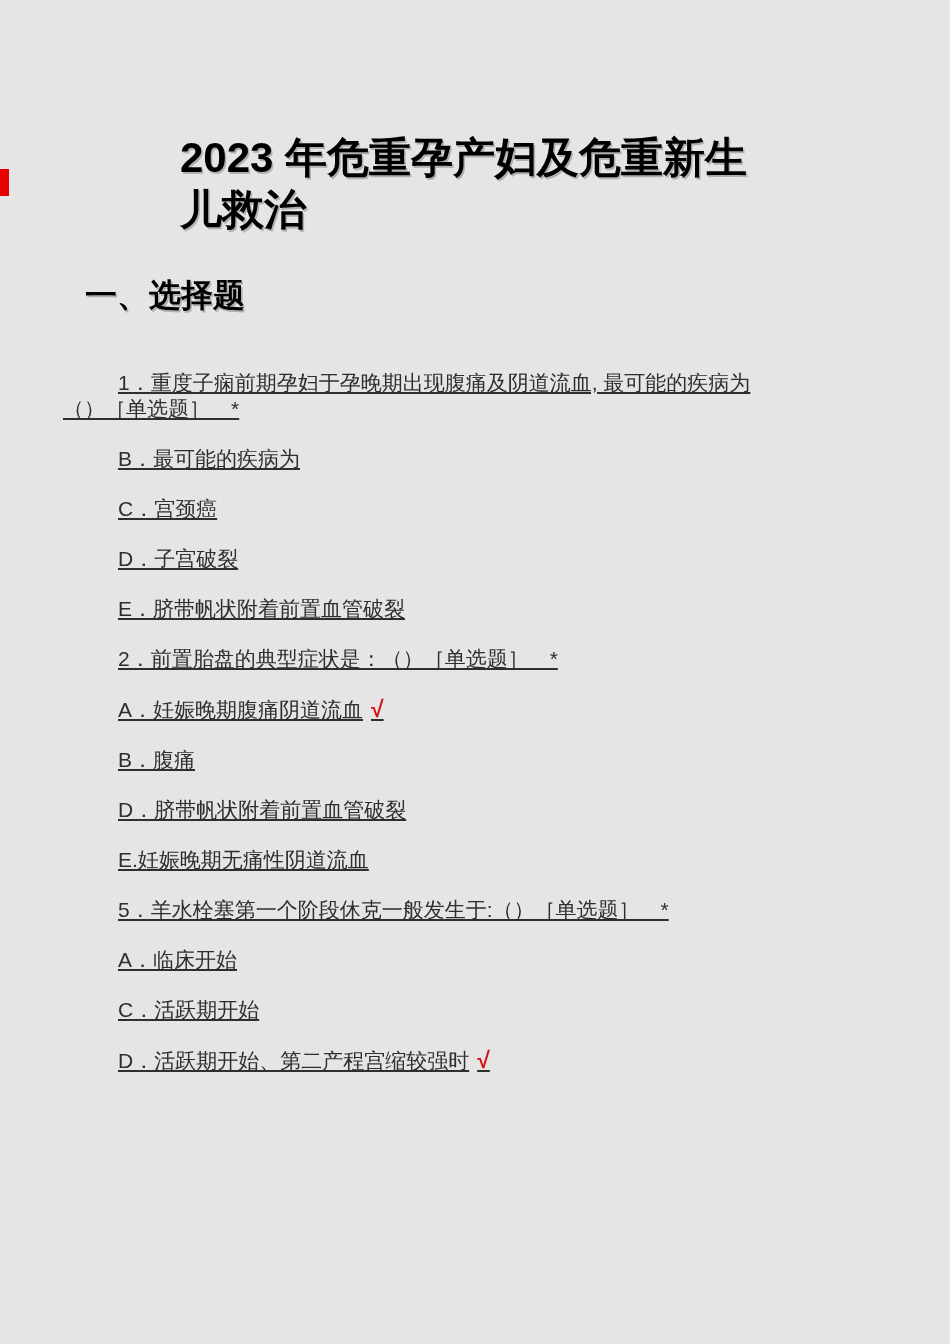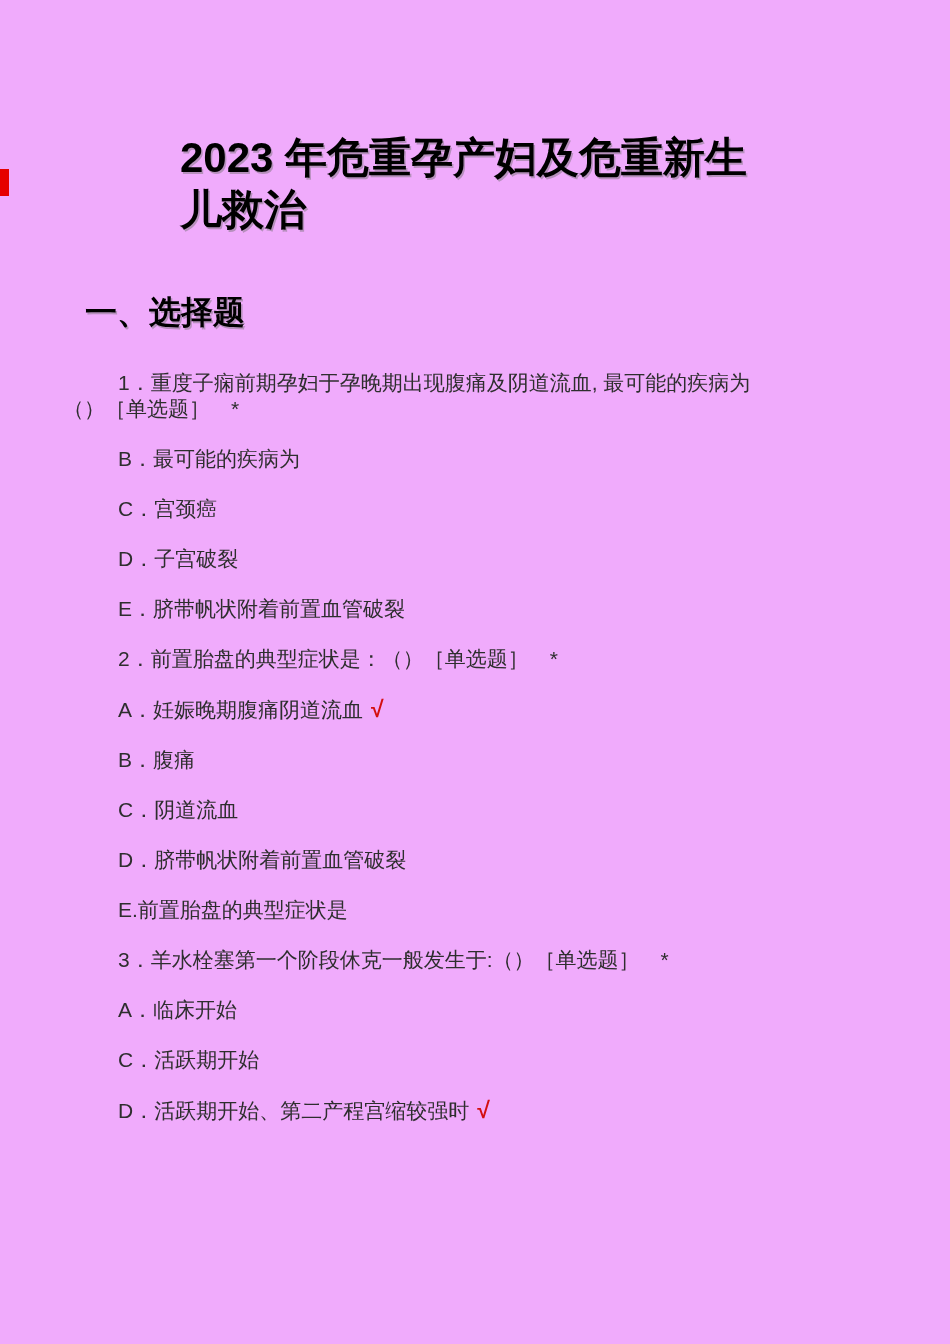--- a/index.html
+++ b/index.html
@@ -4,21 +4,21 @@
 <style>
   html, body {
     margin: 0;
     padding: 0;
     background: #ffffff;
   }
   .page {
     position: relative;
     width: 950px;
     height: 1344px;
-    background: #f0abfc;
+    background: #e5e5e5;
     overflow: hidden;
     font-family: "Liberation Sans", sans-serif;
     color: #2e2e2e;
   }
   .edge-marker {
     position: absolute;
     left: 0;
     top: 169px;
     width: 9px;
     height: 27px;
@@ -38,32 +38,32 @@
   .section-heading {
     position: absolute;
     left: 85px;
     top: 276px;
     font-size: 32px;
     line-height: 38px;
     font-weight: 700;
     color: #000000;
     text-shadow: 1.5px 1.5px 0 rgba(110,110,110,0.45);
     white-space: nowrap;
-    margin-top: 17px;
   }
   .questions {
     position: absolute;
     left: 63px;
     top: 370px;
     width: 840px;
     font-size: 21px;
     line-height: 26px;
   }
   .row {
     margin: 0 0 24px 0;
+    text-decoration: underline;
   }
   .row .line {
     white-space: nowrap;
   }
   .indent {
     padding-left: 55px;
   }
   .check {
     color: #d30f0f;
     font-size: 23px;
@@ -94,25 +94,24 @@
     <div class="row indent"><span class="line">B．最可能的疾病为</span></div>
     <div class="row indent"><span class="line">C．宫颈癌</span></div>
     <div class="row indent"><span class="line">D．子宫破裂</span></div>
     <div class="row indent"><span class="line">E．脐带帆状附着前置血管破裂</span></div>
 
     <div class="row">
       <div class="line indent">2．前置胎盘的典型症状是：（）［单选题］　*</div>
     </div>
     <div class="row indent"><span class="line">A．妊娠晚期腹痛阴道流血</span><span class="check">√</span></div>
     <div class="row indent"><span class="line">B．腹痛</span></div>
-    <div class="row indent"><span class="line">C．阴道流血</span></div>
     <div class="row indent"><span class="line">D．脐带帆状附着前置血管破裂</span></div>
-    <div class="row"><span class="line" style="padding-left:55px">E.前置胎盘的典型症状是</span></div>
+    <div class="row"><span class="line" style="padding-left:55px">E.妊娠晚期无痛性阴道流血</span></div>
 
     <div class="row">
-      <div class="line indent">3．羊水栓塞第一个阶段休克一般发生于:（）［单选题］　*</div>
+      <div class="line indent">5．羊水栓塞第一个阶段休克一般发生于:（）［单选题］　*</div>
     </div>
     <div class="row indent"><span class="line">A．临床开始</span></div>
     <div class="row indent"><span class="line">C．活跃期开始</span></div>
     <div class="row indent"><span class="line">D．活跃期开始、第二产程宫缩较强时</span><span class="check">√</span></div>
 
   </div>
 </div>
 
 </body></html>

